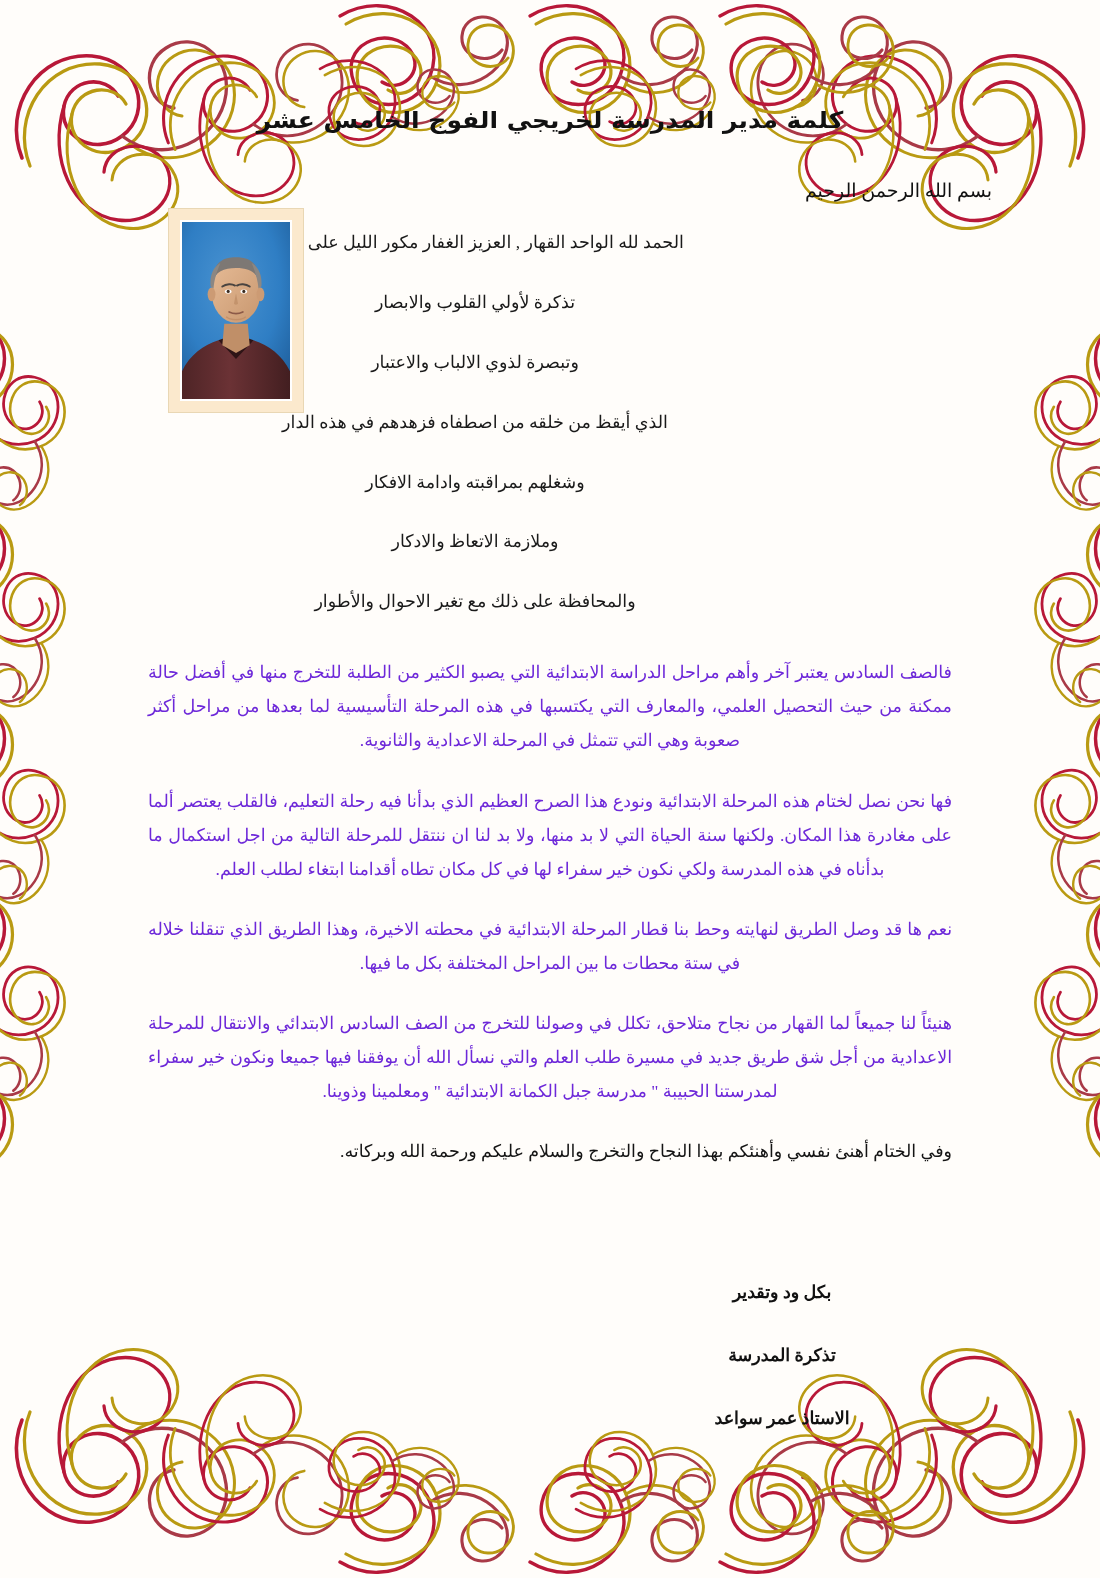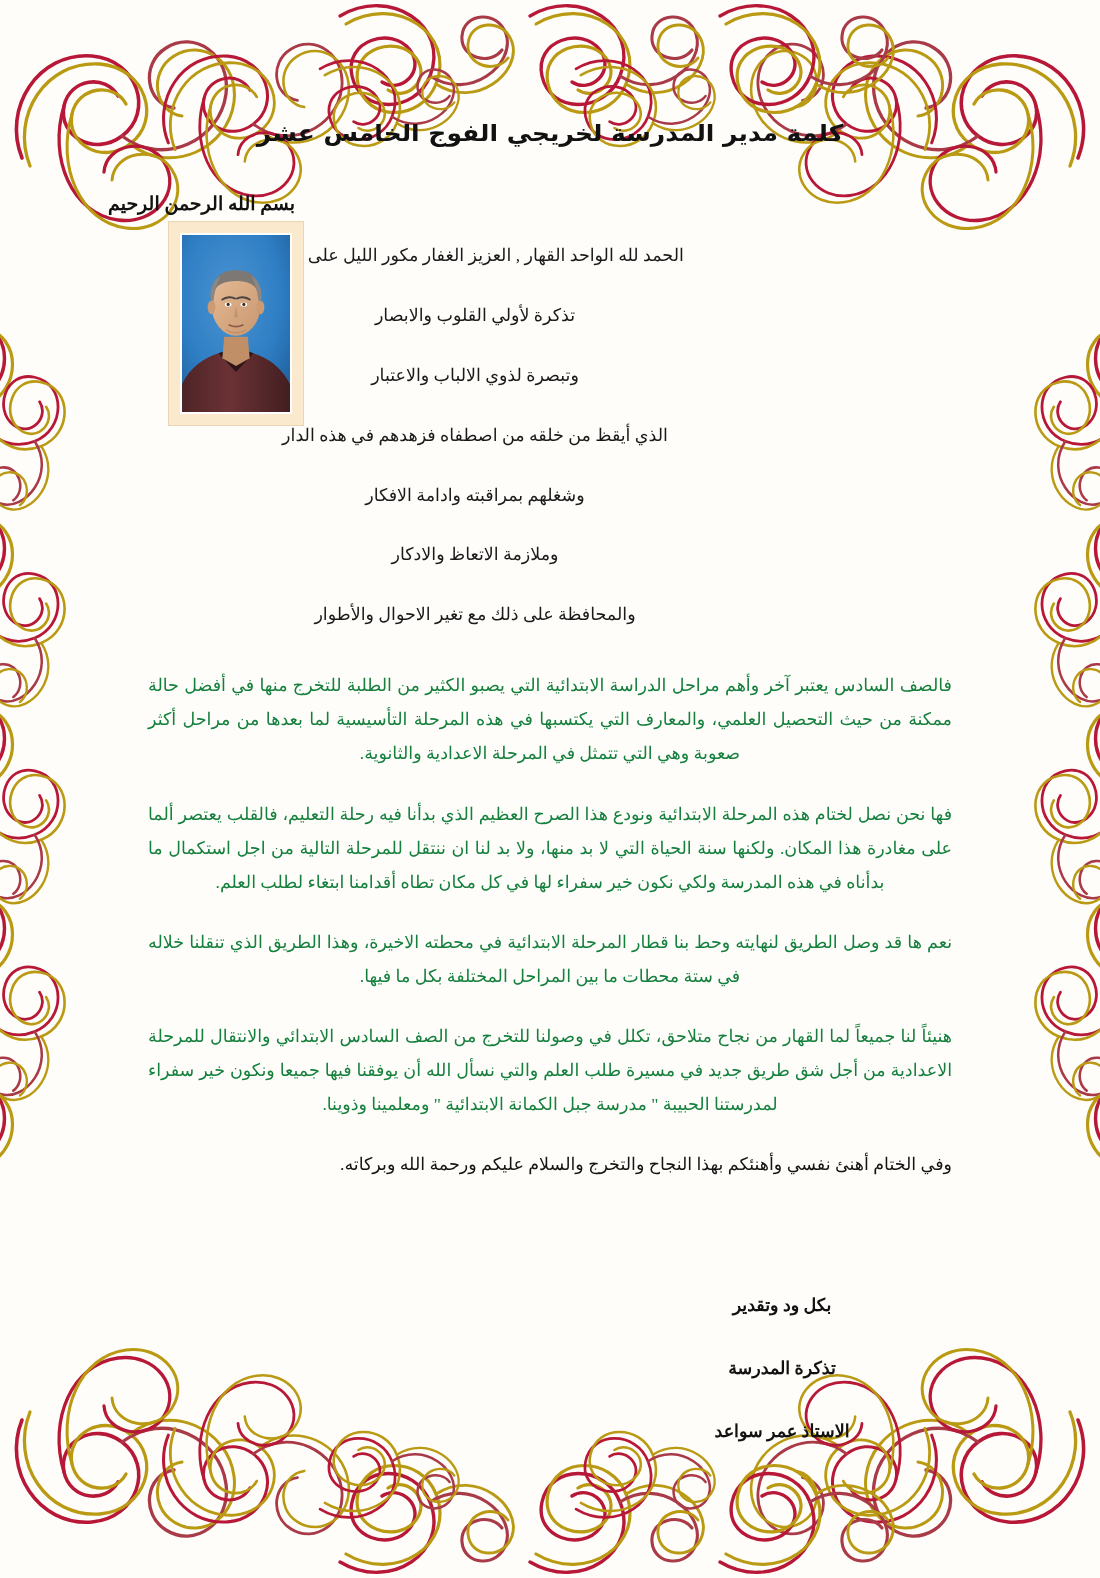--- a/index.html
+++ b/index.html
@@ -21,41 +21,41 @@
     position: absolute;
     inset: 0;
     pointer-events: none;
     z-index: 2;
   }
   .border-layer svg { display: block; width: 100%; height: 100%; }
 
   .paper-inner {
     position: absolute;
     left: 108px;
-    top: 97px;
+    top: 84px;
     width: 884px;
     height: 1410px;
     z-index: 3;
   }
 
   
   .doc-title {
     text-align: center;
     font-family: "DejaVu Sans", sans-serif;
     font-weight: bold;
     font-size: 25px;
     letter-spacing: 0px;
     color: #111111;
     margin: 22px 0 0 0;
     transform: scaleY(0.92);
   }
   .basmala {
-    text-align: left;
+    text-align: right;
     font-size: 19px;
-    font-weight: bold;
+    font-weight: normal;
     color: #111;
     margin: 44px 0 0 0;
   }
 
   
   .photo-frame {
     position: absolute;
     left: 60px;
     top: 124px;
     width: 136px;
@@ -90,21 +90,21 @@
     font-size: 17.5px;
     color: #1a1a1a;
     line-height: 1.25;
     margin: 0 0 38px 0;
     padding-right: 150px;
   }
   .inv-line:last-child { margin-bottom: 0; }
 
   .para {
     font-size: 17.5px;
-    color: #15803d;
+    color: #6d28d9;
     line-height: 1.95;
     text-align: justify;
     text-align-last: center;
     margin: 0 0 26px 0;
     padding: 0 40px;
   }
 
   .closing-line {
     font-size: 17.5px;
     color: #141414;

